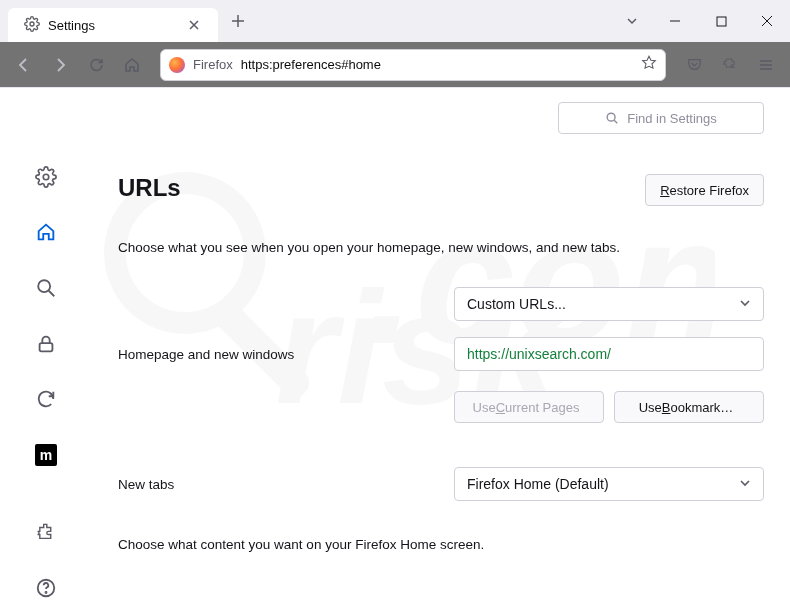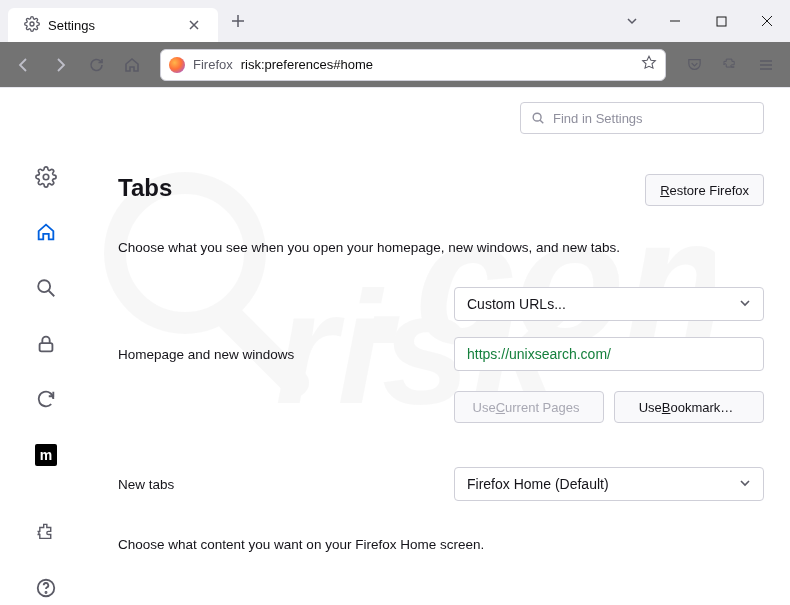--- a/index.html
+++ b/index.html
@@ -116,26 +116,27 @@
     .sidebar .sbtn svg { width: 22px; height: 22px; }
     .sidebar .mlogo { width:22px;height:22px;background:#000;color:#fff;display:flex;align-items:center;justify-content:center;font-weight:bold;font-size:14px;border-radius:2px; }
     .sidebar .spacer { flex:1; }
     .main {
       flex: 1;
       padding: 14px 26px 0 26px;
       overflow: hidden;
     }
     .findrow { display:flex; justify-content:flex-end; margin-bottom: 40px; }
     .findbox {
-      width: 244px; height: 32px;
+      width: 206px; height: 32px;
       border: 1px solid #cfcfd8;
       border-radius: 4px;
       display:flex; align-items:center; gap:8px;
-      padding: 0 10px;
+      padding: 0 26px;
       color:#8f8f9d;
+      justify-content:center;
     }
     .findbox svg { width:14px;height:14px;color:#8f8f9d; }
     .heading-row { display:flex; align-items:flex-start; justify-content: space-between; margin-bottom: 34px; }
     h1.page-heading { font-size: 24px; font-weight: 600; color: #15141A; }
     .btn {
       height: 32px;
       border: 1px solid #cfcfd8;
       border-radius: 4px;
       background: #f9f9fb;
       padding: 0 14px;
@@ -246,21 +247,21 @@
       </svg>
   </div>
   <div class="navbtn">
     <svg width="18" height="18" viewBox="0 0 18 18" fill="none" stroke="currentColor" stroke-width="1.6">
         <path d="M3 8 L9 3 L15 8 V15 H11 V11 H7 V15 H3 Z"></path>
       </svg>
   </div>
   <div class="addr">
     <span class="fx-logo"></span>
     <span class="addr-label">Firefox</span>
-    <span class="addr-url">risk:preferences#home</span>
+    <span class="addr-url">https:preferences#home</span>
     <span class="addr-star">
       <svg width="16" height="16" viewBox="0 0 24 24" fill="none" stroke="currentColor" stroke-width="1.6">
           <path d="M12 2l2.9 6 6.6.6-5 4.6 1.5 6.5L12 16.9 6 19.7l1.5-6.5-5-4.6 6.6-.6z"></path>
         </svg>
     </span>
   </div>
   <div class="navbtn">
     <svg width="17" height="17" viewBox="0 0 24 24" fill="none" stroke="currentColor" stroke-width="1.7">
         <path d="M4 5h16v6a8 8 0 0 1-16 0V5z"></path>
         <path d="M8 10l4 4 4-4"></path>
@@ -332,21 +333,21 @@
       <div class="findbox">
         <svg viewBox="0 0 16 16" fill="none" stroke="currentColor" stroke-width="1.6">
             <circle cx="7" cy="7" r="4.5"></circle>
             <path d="M10.5 10.5 L14 14"></path>
           </svg>
         <span>Find in Settings</span>
       </div>
     </div>
 
     <div class="heading-row">
-      <h1 class="page-heading">Tabs</h1>
+      <h1 class="page-heading">URLs</h1>
       <button class="btn">
           <span style="text-decoration:underline;text-decoration-thickness:1px;">R</span>
           <span>estore Firefox</span>
         </button>
     </div>
 
     <div class="section-desc">Choose what you see when you open your homepage, new windows, and new tabs.</div>
 
     <div class="row">
       <div class="label"></div>

